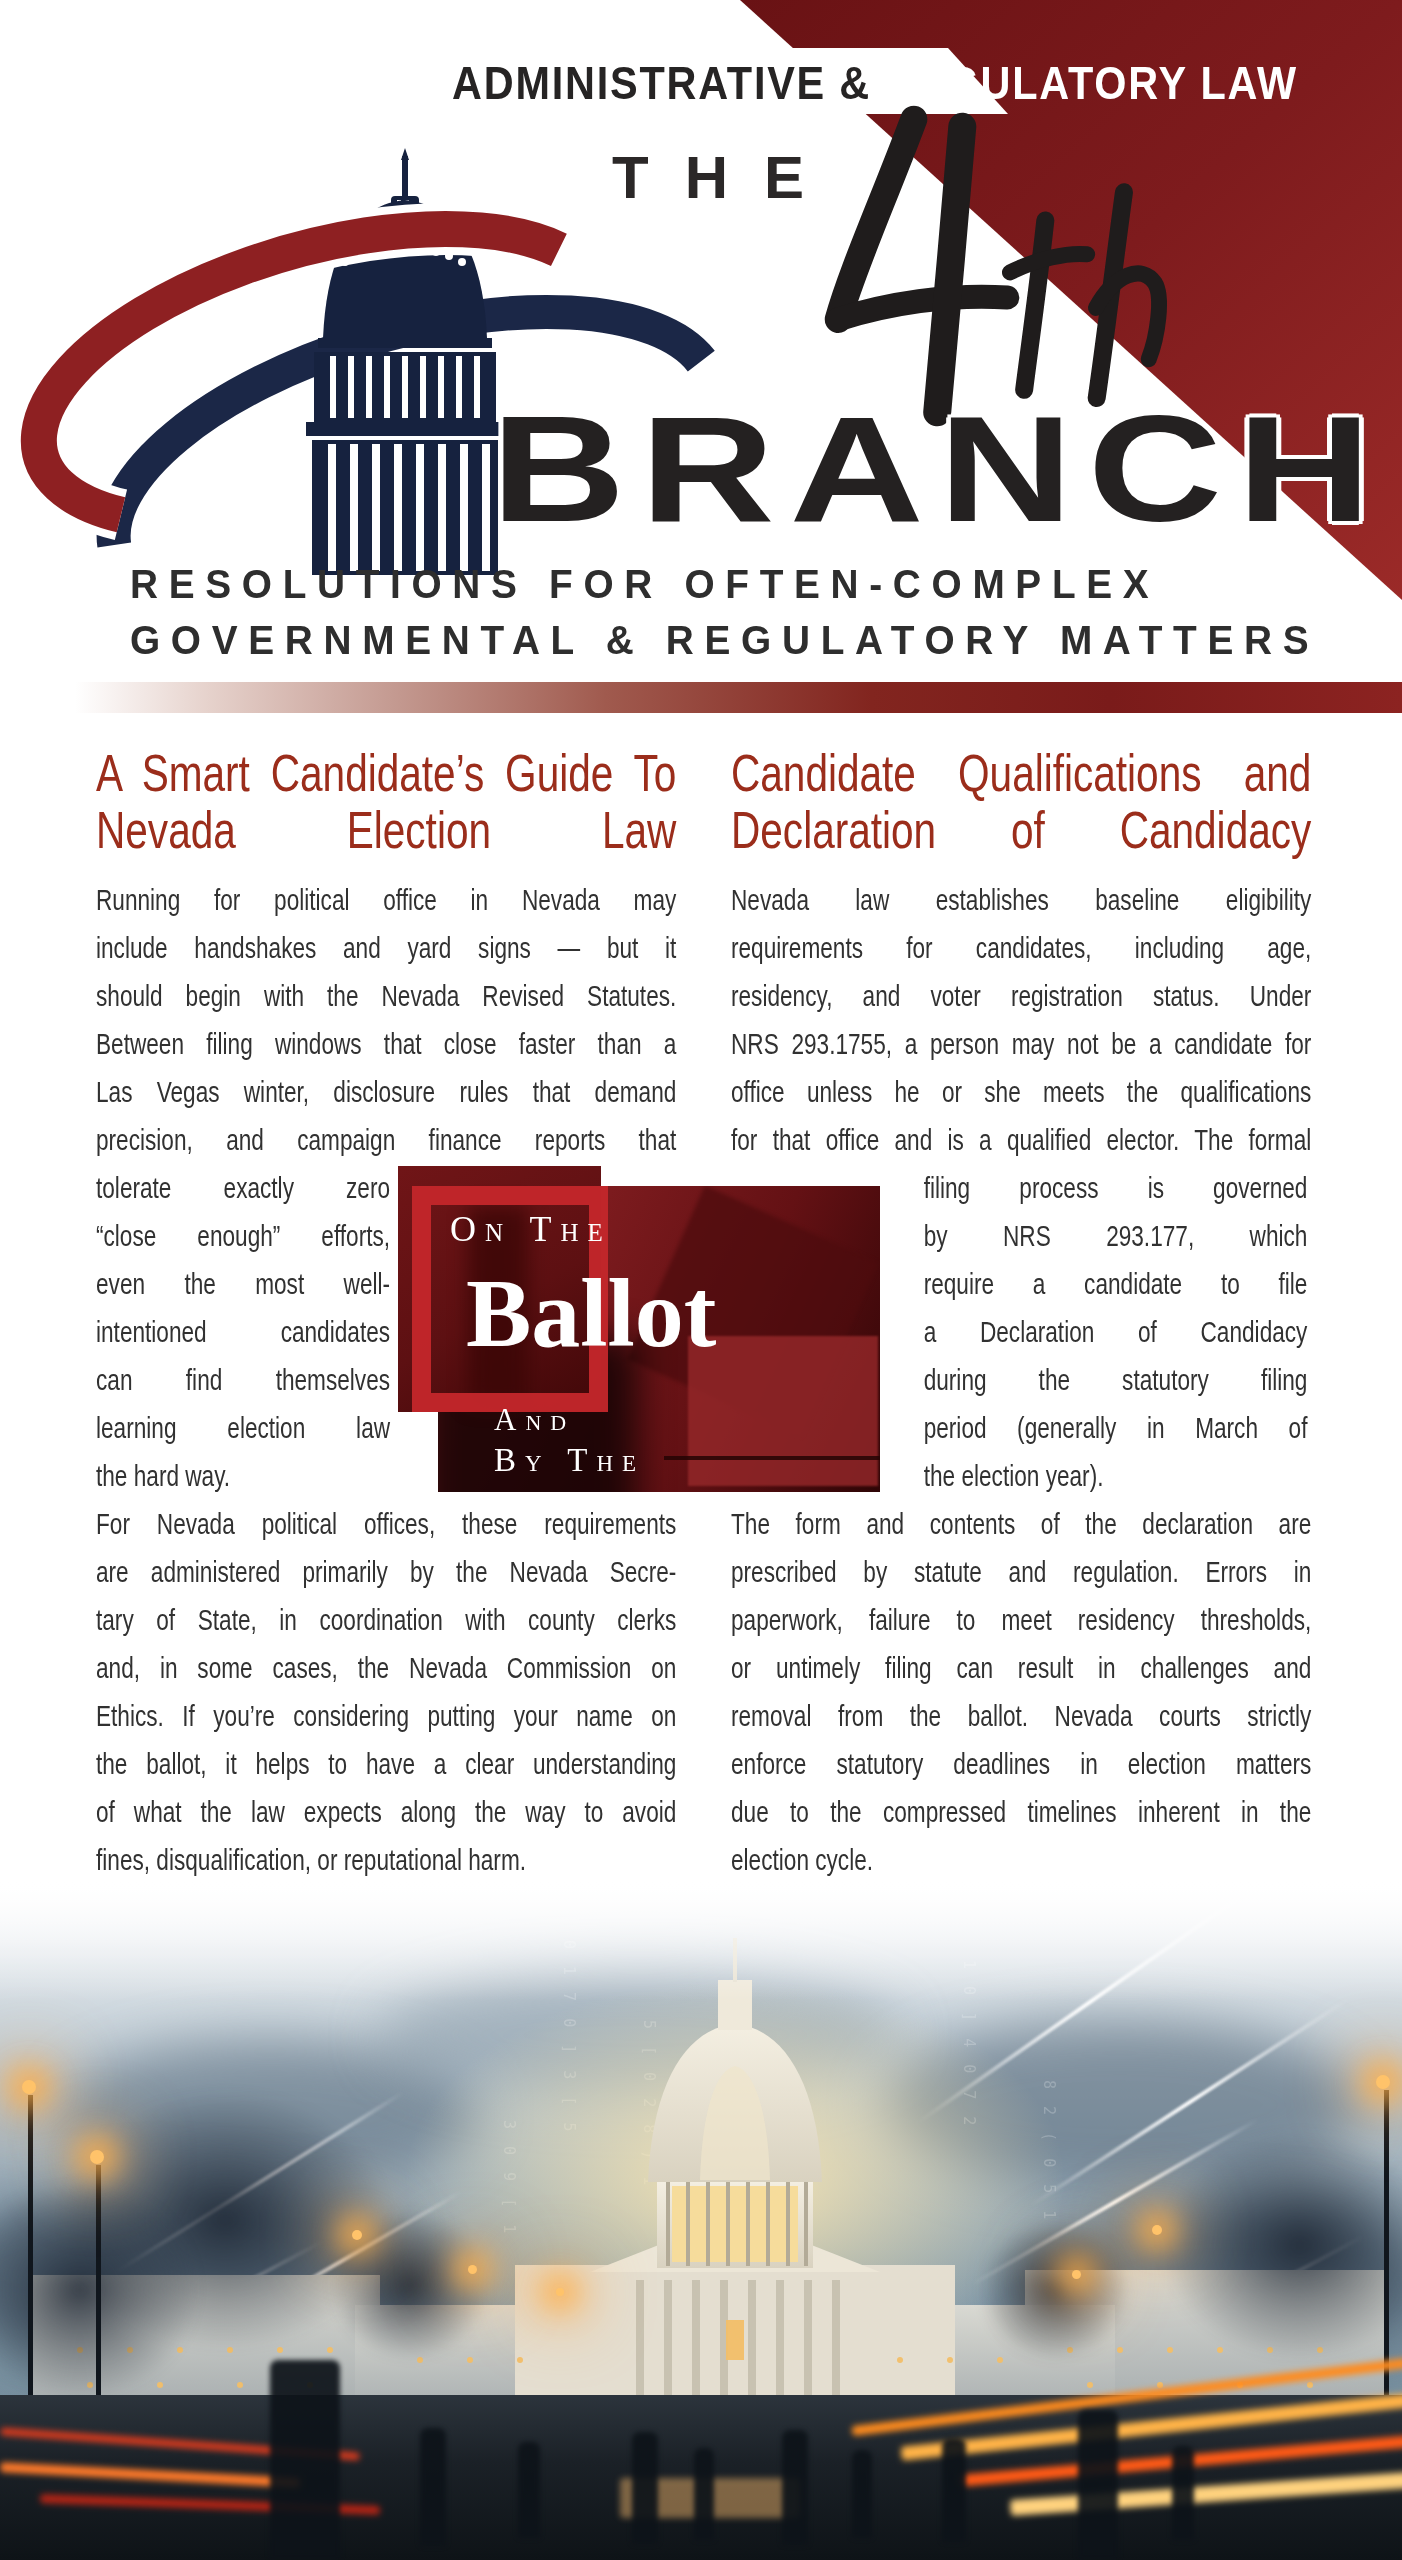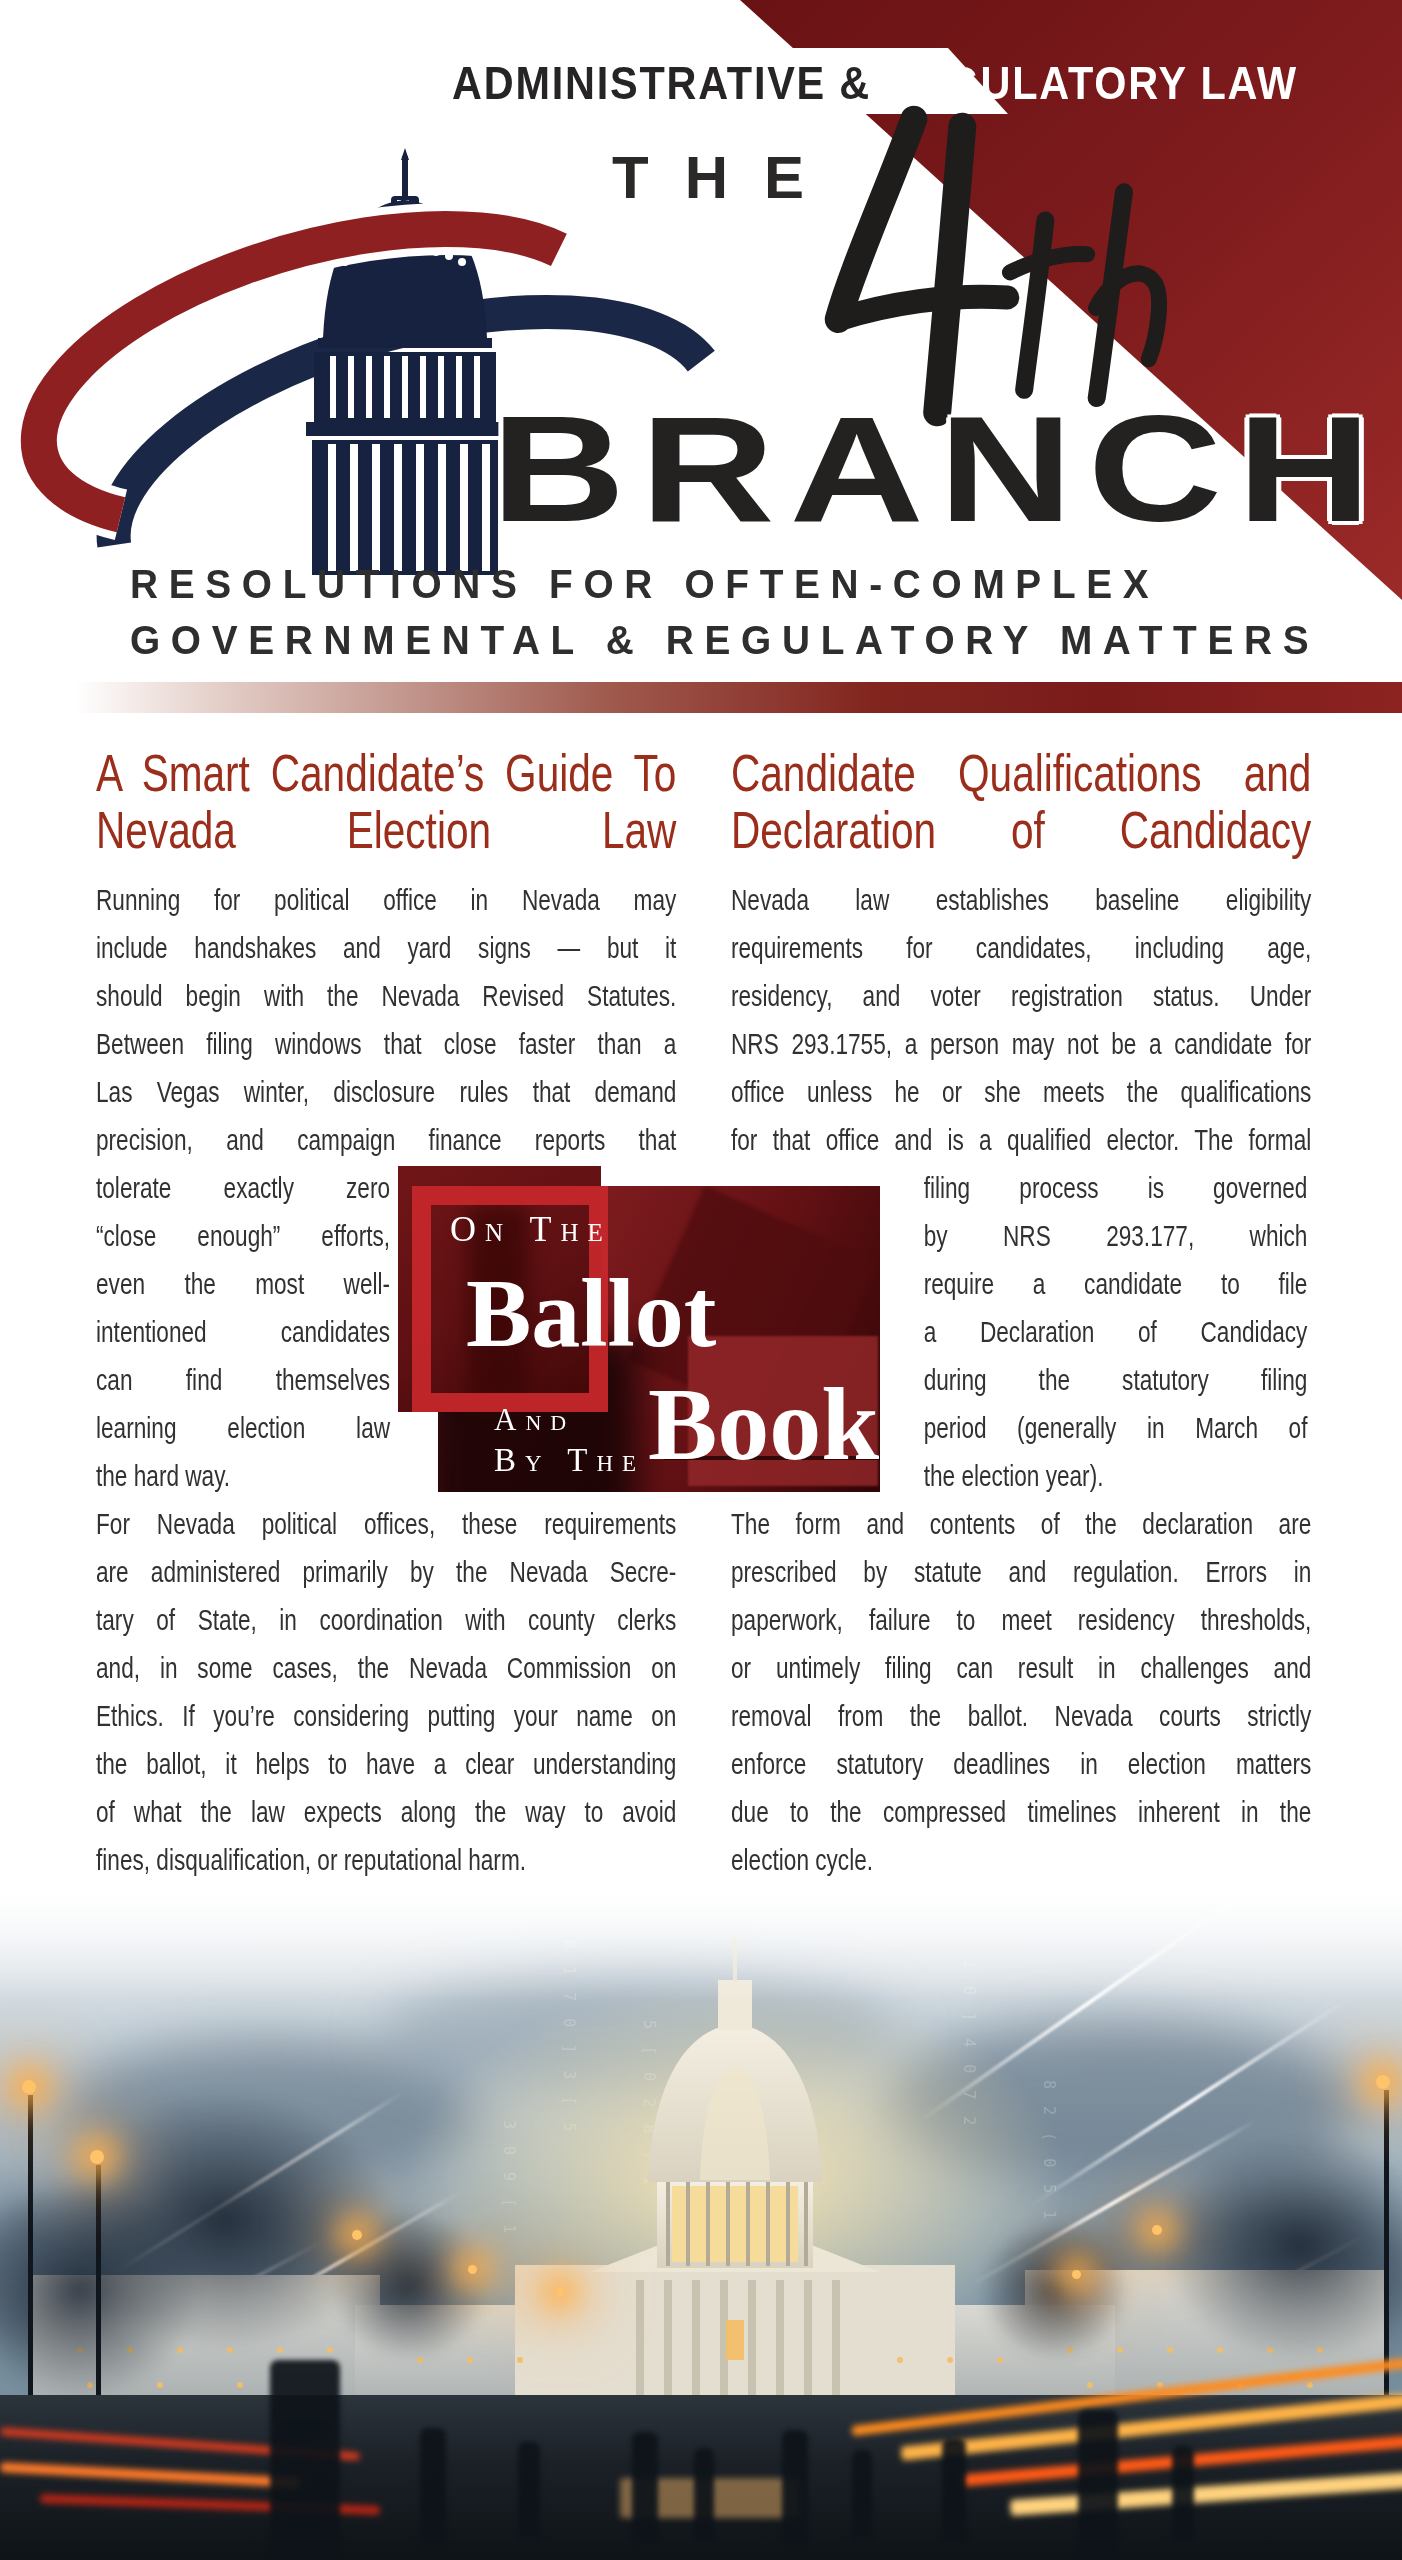--- a/index.html
+++ b/index.html
@@ -254,21 +254,20 @@
       <div class="ba-slot"></div>
     </div>
     <div class="ba-sq">
       <div class="hand"></div>
     </div>
     <div class="ba-frame"></div>
     <div class="ba-art-text ba-onthe">On The</div>
     <div class="ba-art-text ba-ballot">Ballot</div>
     <div class="ba-art-text ba-and">And</div>
     <div class="ba-art-text ba-bythe">By The</div>
-    <div class="ba-art-text ba-book">Book</div>
   </div>
 
   <div class="abs photo">
 
     <div class="cloud" style="left:60px;top:160px;width:420px;height:150px;background:rgba(84,104,122,.55);"></div>
     <div class="cloud" style="left:380px;top:90px;width:520px;height:130px;background:rgba(120,140,156,.45);"></div>
     <div class="cloud" style="left:880px;top:140px;width:480px;height:170px;background:rgba(78,98,116,.55);"></div>
     <div class="cloud" style="left:-80px;top:300px;width:500px;height:180px;background:rgba(60,78,96,.5);"></div>
     <div class="cloud" style="left:1020px;top:320px;width:420px;height:180px;background:rgba(58,76,94,.5);"></div>
 

